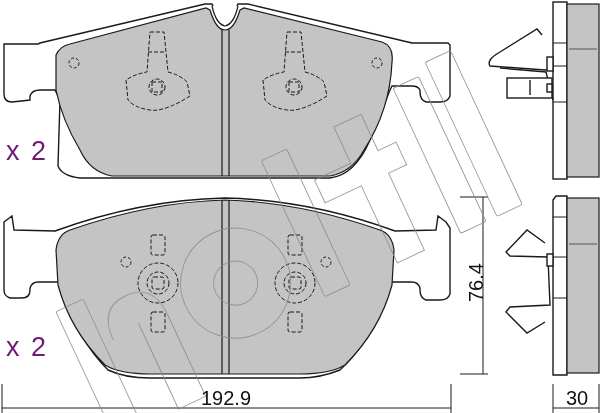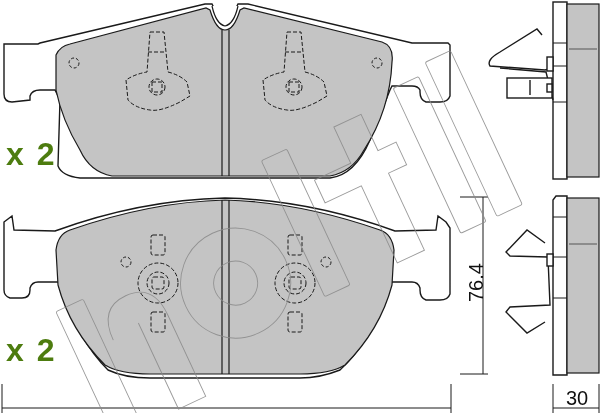--- a/index.html
+++ b/index.html
@@ -1,19 +1,19 @@
 <!DOCTYPE html>
 <html><head>
   <meta charset="utf-8">
   <style>
     html, body { margin: 0; padding: 0; background: #ffffff; }
     body { width: 601px; height: 413px; overflow: hidden; position: relative; font-family: "Liberation Sans", sans-serif; }
     .canvas { position: absolute; left: 0; top: 0; width: 601px; height: 413px; }
     svg { display: block; }
-    .qty { position: absolute; font-size: 32px; color: #4d7c0f; line-height: 1; letter-spacing: 2px; font-weight: bold; }
+    .qty { position: absolute; font-size: 27px; color: #701a75; line-height: 1; letter-spacing: 2px; }
     .dim { position: absolute; font-size: 20px; color: #111; line-height: 1; }
     .dim-v { position: absolute; font-size: 20px; color: #111; line-height: 1; transform: rotate(-90deg); transform-origin: left top; }
   </style>
 </head>
 <body>
 
 <div class="canvas">
   <svg width="601" height="413" viewBox="0 0 601 413">
 
     <g>
@@ -124,15 +124,16 @@
         <path d="M 330 190 L 370 190 L 370 150 L 400 150 L 400 190 L 420 190 L 420 215 L 400 215 L 400 300 L 370 300 L 370 215 L 330 215 Z"></path>
         <rect x="440" y="140" width="28" height="160" rx="2"></rect>
         <rect x="480" y="130" width="28" height="170" rx="2"></rect>
       </g>
     </g>
   </svg>
 
   <div class="qty" style="left:6px; top:138px;">x 2</div>
   <div class="qty" style="left:6px; top:334px;">x 2</div>
 
+  <div class="dim" style="left:201px; top:388px;">192.9</div>
   <div class="dim-v" style="left:466px; top:302px;">76.4</div>
   <div class="dim" style="left:566px; top:388px;">30</div>
 </div>
 
 </body></html>

